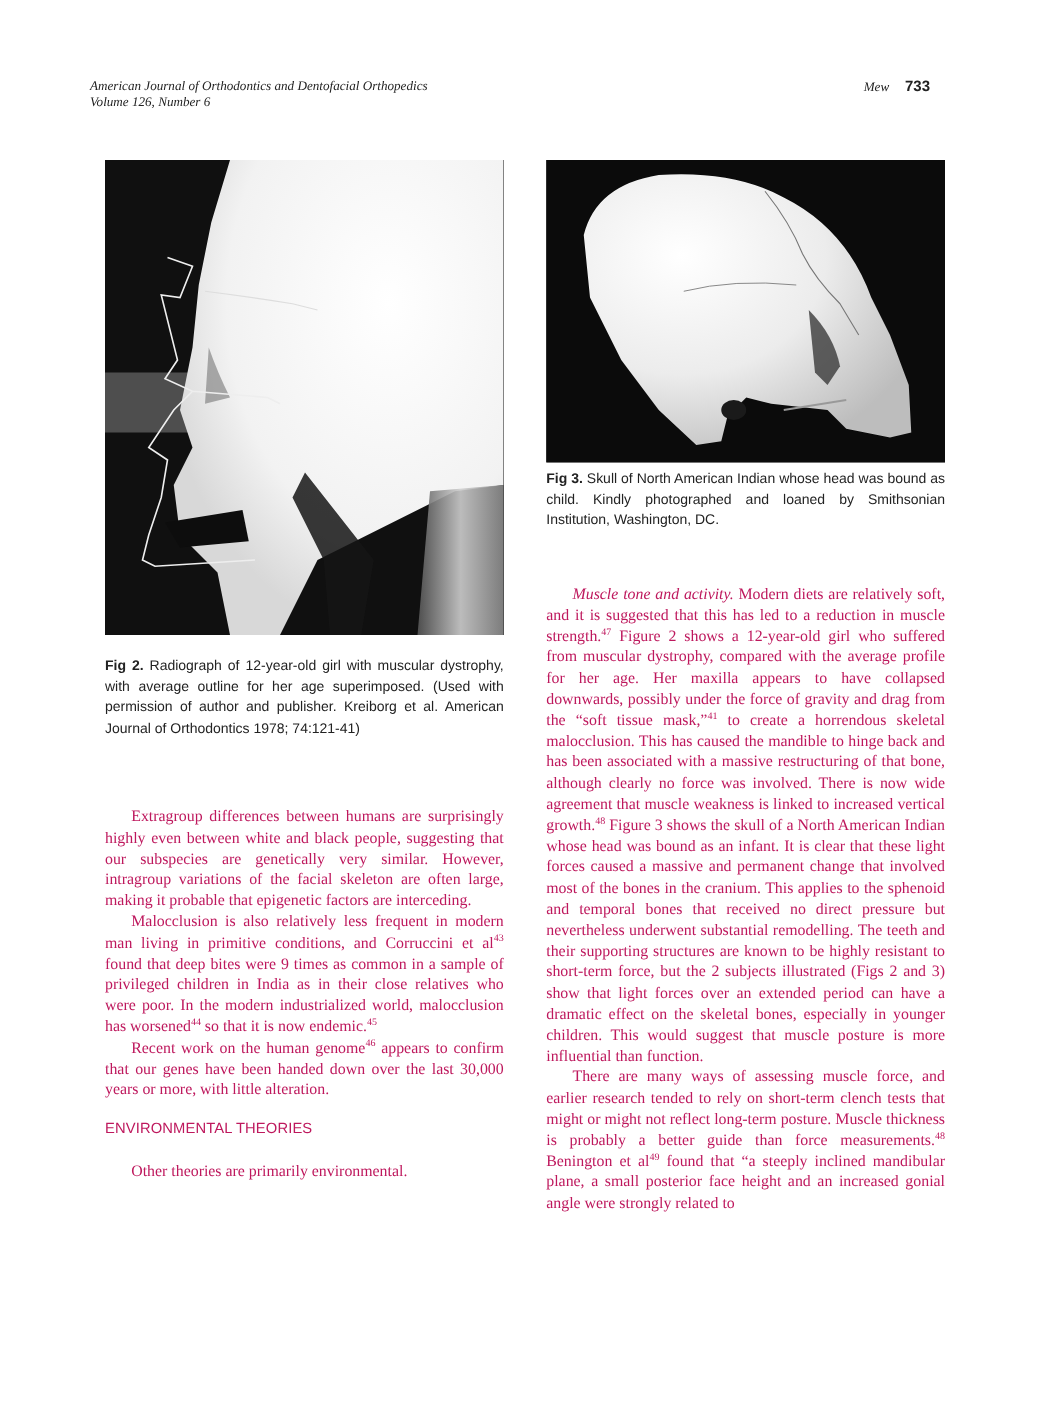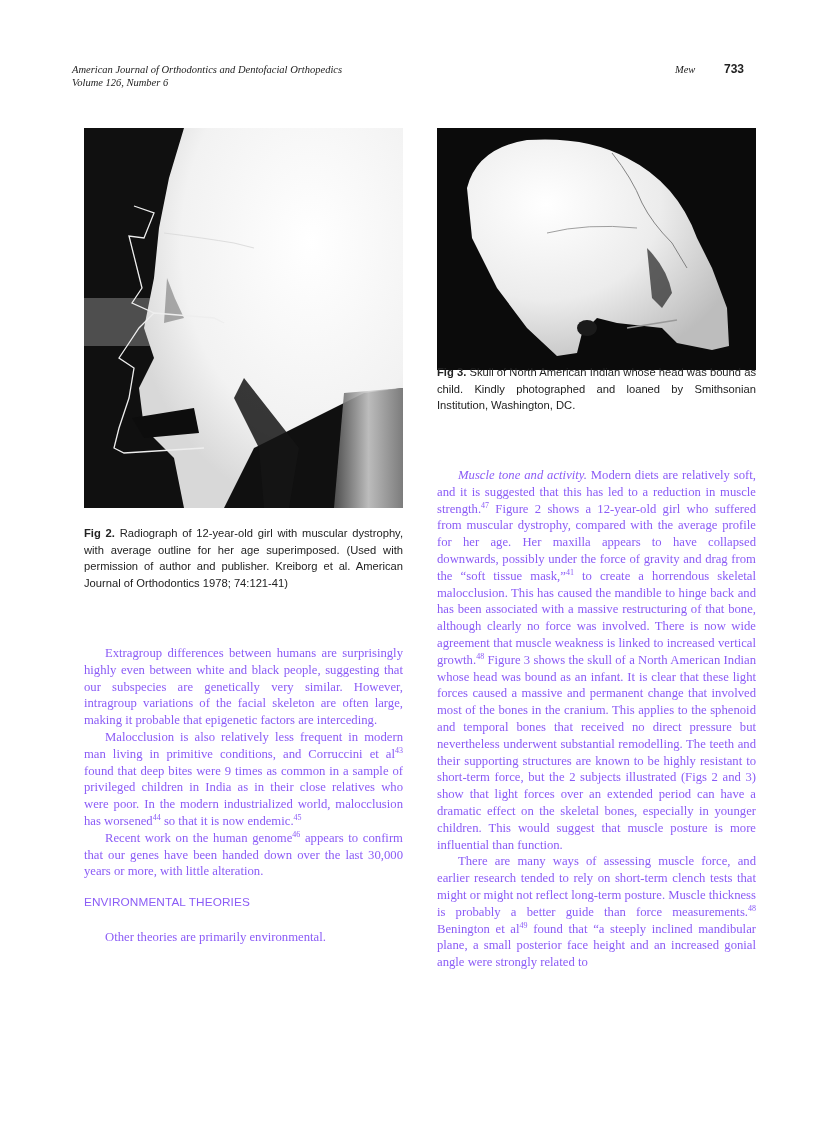--- a/index.html
+++ b/index.html
@@ -1,33 +1,33 @@
 <!DOCTYPE html>
 <html><head>
   <meta charset="utf-8">
   <style>
     * { margin: 0; padding: 0; box-sizing: border-box; }
     html, body { width: 838px; height: 1122px; background: #ffffff; overflow: hidden; }
     body { position: relative; color: #1a1a1a; font-family: "Liberation Serif", serif; }
 
     .running-head { position: absolute; left: 72px; top: 63px; width: 672px; font-family: "Liberation Serif", serif; font-style: italic; font-size: 10.5px; line-height: 13px; color: #222; }
     .rh-right { position: absolute; right: 0; top: 0; font-style: normal; }
-    .rh-author { font-style: italic; margin-right: 26px; }
+    .rh-author { font-style: italic; margin-right: 10px; }
     .rh-page { font-family: "Liberation Sans", sans-serif; font-weight: bold; font-size: 12px; font-style: normal; }
 
     .figure { position: absolute; background: #0a0a0a; overflow: hidden; }
     #fig2 { left: 84px; top: 128px; width: 319px; height: 380px; background: #111; }
     #fig3 { left: 437px; top: 128px; width: 319px; height: 242px; background: #0b0b0b; }
 
     .caption { position: absolute; font-family: "Liberation Sans", sans-serif; font-size: 11.2px; line-height: 16.5px; color: #222; text-align: justify; }
     .caption b { font-weight: bold; }
     #cap2 { left: 84px; top: 525px; width: 319px; }
-    #cap3 { left: 437px; top: 364px; width: 319px; }
+    #cap3 { left: 437px; top: 375px; width: 319px; }
 
-    .col { position: absolute; font-family: "Liberation Serif", serif; font-size: 12.7px; line-height: 16.8px; color: #8b5cf6; text-align: justify; }
+    .col { position: absolute; font-family: "Liberation Serif", serif; font-size: 12.7px; line-height: 16.8px; color: #be185d; text-align: justify; }
     #col-left { left: 84px; top: 645px; width: 319px; }
     #col-right { left: 437px; top: 467px; width: 319px; }
     .col p { text-indent: 0; }
     .col p.ind { text-indent: 21px; }
     .col sup { font-size: 8px; line-height: 0; vertical-align: 5px; }
     .col em { font-style: italic; }
     .section-head { font-family: "Liberation Sans", sans-serif; font-weight: normal; font-size: 11.8px; margin: 14px 0 18px 0; letter-spacing: 0.1px; }
   </style>
 </head>
 <body>

